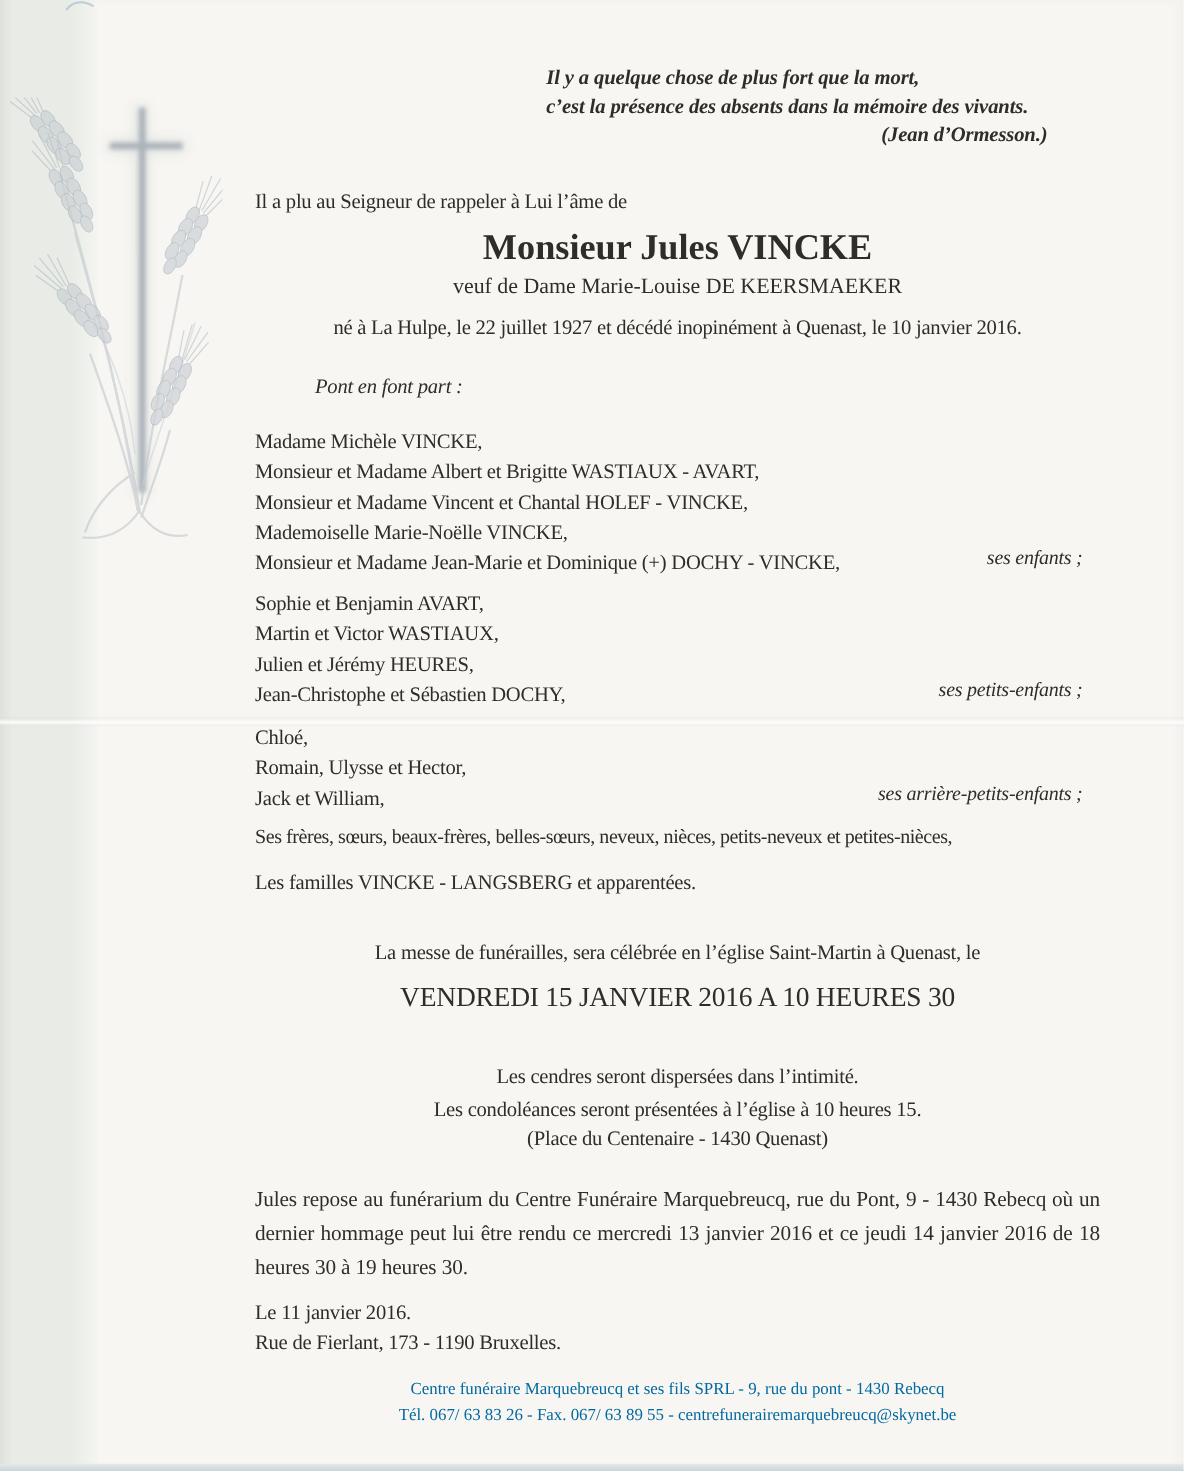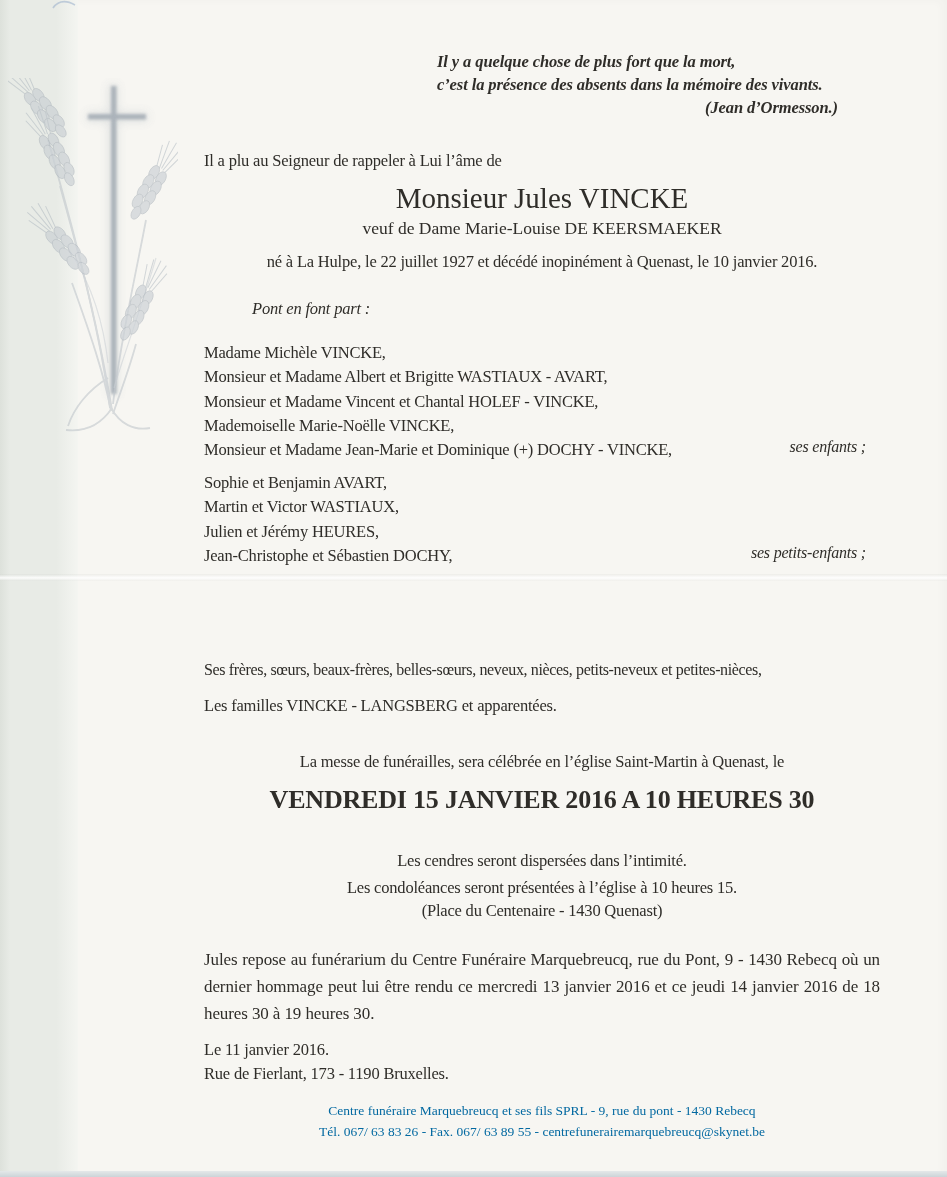--- a/index.html
+++ b/index.html
@@ -32,38 +32,38 @@
   .abs { position:absolute; }
   .col { left:204px; width:676px; }
   .nowrap { white-space:nowrap; }
   .center { text-align:center; }
   .body-text { font-size:16.5px; letter-spacing:-0.2px; }
 
   .quote { left:437px; top:50px; width:431px; font-size:16.5px; font-weight:bold; font-style:italic; line-height:23px; letter-spacing:-0.1px; }
   .quote .attribution { text-align:right; padding-right:30px; }
 
   .intro-line { top:139px;margin-top:12px; }
-  .deceased-name { top:182px; font-size:29px; font-weight:normal; letter-spacing:0; }
+  .deceased-name { top:182px; font-size:29px; font-weight:bold; letter-spacing:0; }
   .widower-line { top:218px; font-size:17.5px; }
   .life-line { top:252px; }
   .part-line { left:252px; top:299px; font-style:italic; }
 
   .family-group { line-height:24.3px;font-family:Liberation Serif, serif; }
   .group-children { top:341px; }
   .group-grandchildren { top:471px; }
   .group-greatgrand { top:578px; }
   .kin-label {
     position:absolute; right:14px; bottom:3px;
     font-style:italic; font-size:16px; letter-spacing:-0.2px; white-space:nowrap;
   }
   .relatives-line { top:661px; font-size:16px; letter-spacing:-0.35px; }
   .families-line { top:696px; }
 
   .ceremony-intro { top:752px; }
-  .ceremony-date { top:785px; font-size:26px; font-weight:bold; letter-spacing:-0.2px; }
+  .ceremony-date { top:785px; font-size:22px; font-weight:normal; letter-spacing:-0.2px; }
   .ceremony-cremation { top:819px; }
   .ceremony-ashes { top:851px; }
   .ceremony-condolences { top:878px; }
   .ceremony-place { top:901px; }
 
   .visitation { top:946px; font-size:17px; line-height:27px; text-align:justify; letter-spacing:-0.1px; }
   .dateline { top:1040px; }
   .address-line { top:1064px; }
 
   .footer-line { font-size:13.5px; letter-spacing:0; color:#0369a1; }
@@ -157,20 +157,26 @@
   </div>
 
   <div class="abs col family-group group-grandchildren body-text">
     <div class="nowrap">Sophie et Benjamin AVART,</div>
     <div class="nowrap">Martin et Victor WASTIAUX,</div>
     <div class="nowrap">Julien et Jérémy HEURES,</div>
     <div class="nowrap">Jean-Christophe et Sébastien DOCHY,</div>
     <span class="kin-label">ses petits-enfants ;</span>
   </div>
 
+  <div class="abs col family-group group-greatgrand body-text">
+    <div class="nowrap">Chloé,</div>
+    <div class="nowrap">Romain, Ulysse et Hector,</div>
+    <div class="nowrap">Jack et William,</div>
+    <span class="kin-label">ses arrière-petits-enfants ;</span>
+  </div>
 
   <div class="abs col relatives-line nowrap">Ses frères, sœurs, beaux-frères, belles-sœurs, neveux, nièces, petits-neveux et petites-nièces,</div>
   <div class="abs col families-line body-text nowrap">Les familles VINCKE - LANGSBERG et apparentées.</div>
 
   <div class="abs col ceremony-intro body-text center nowrap">La messe de funérailles, sera célébrée en l’église Saint-Martin à Quenast, le</div>
   <div class="abs col ceremony-date center nowrap">VENDREDI 15 JANVIER 2016 A 10 HEURES 30</div>
   <div class="abs col ceremony-ashes body-text center nowrap">Les cendres seront dispersées dans l’intimité.</div>
   <div class="abs col ceremony-condolences body-text center nowrap">Les condoléances seront présentées à l’église à 10 heures 15.</div>
   <div class="abs col ceremony-place body-text center nowrap">(Place du Centenaire - 1430 Quenast)</div>
 

